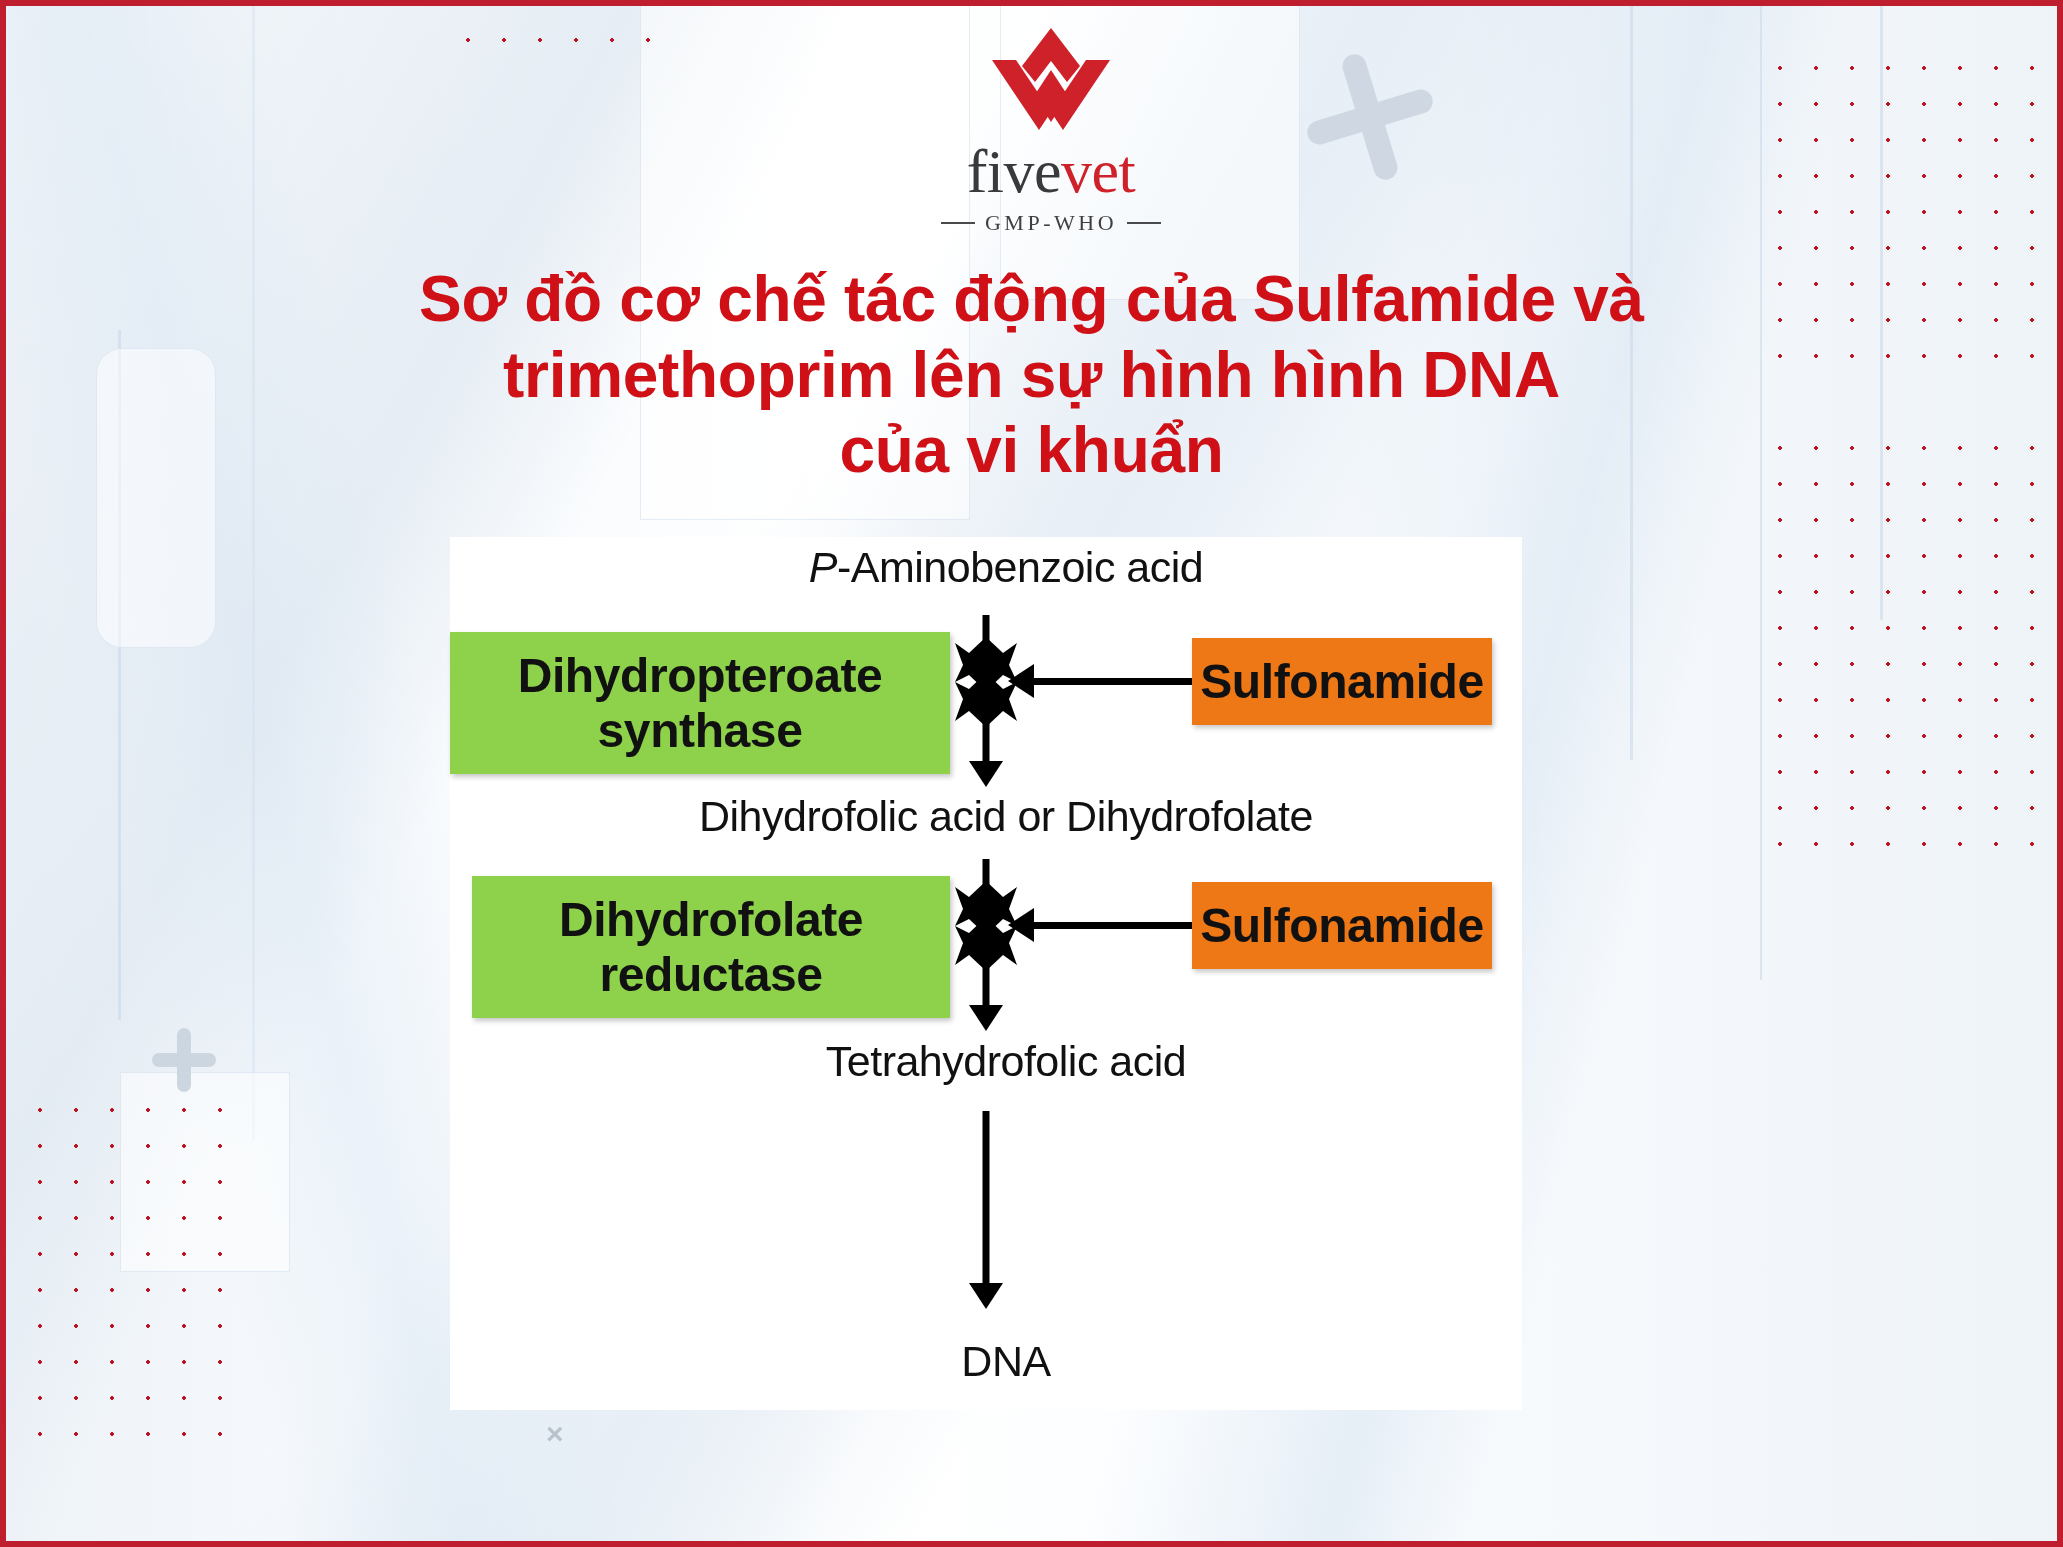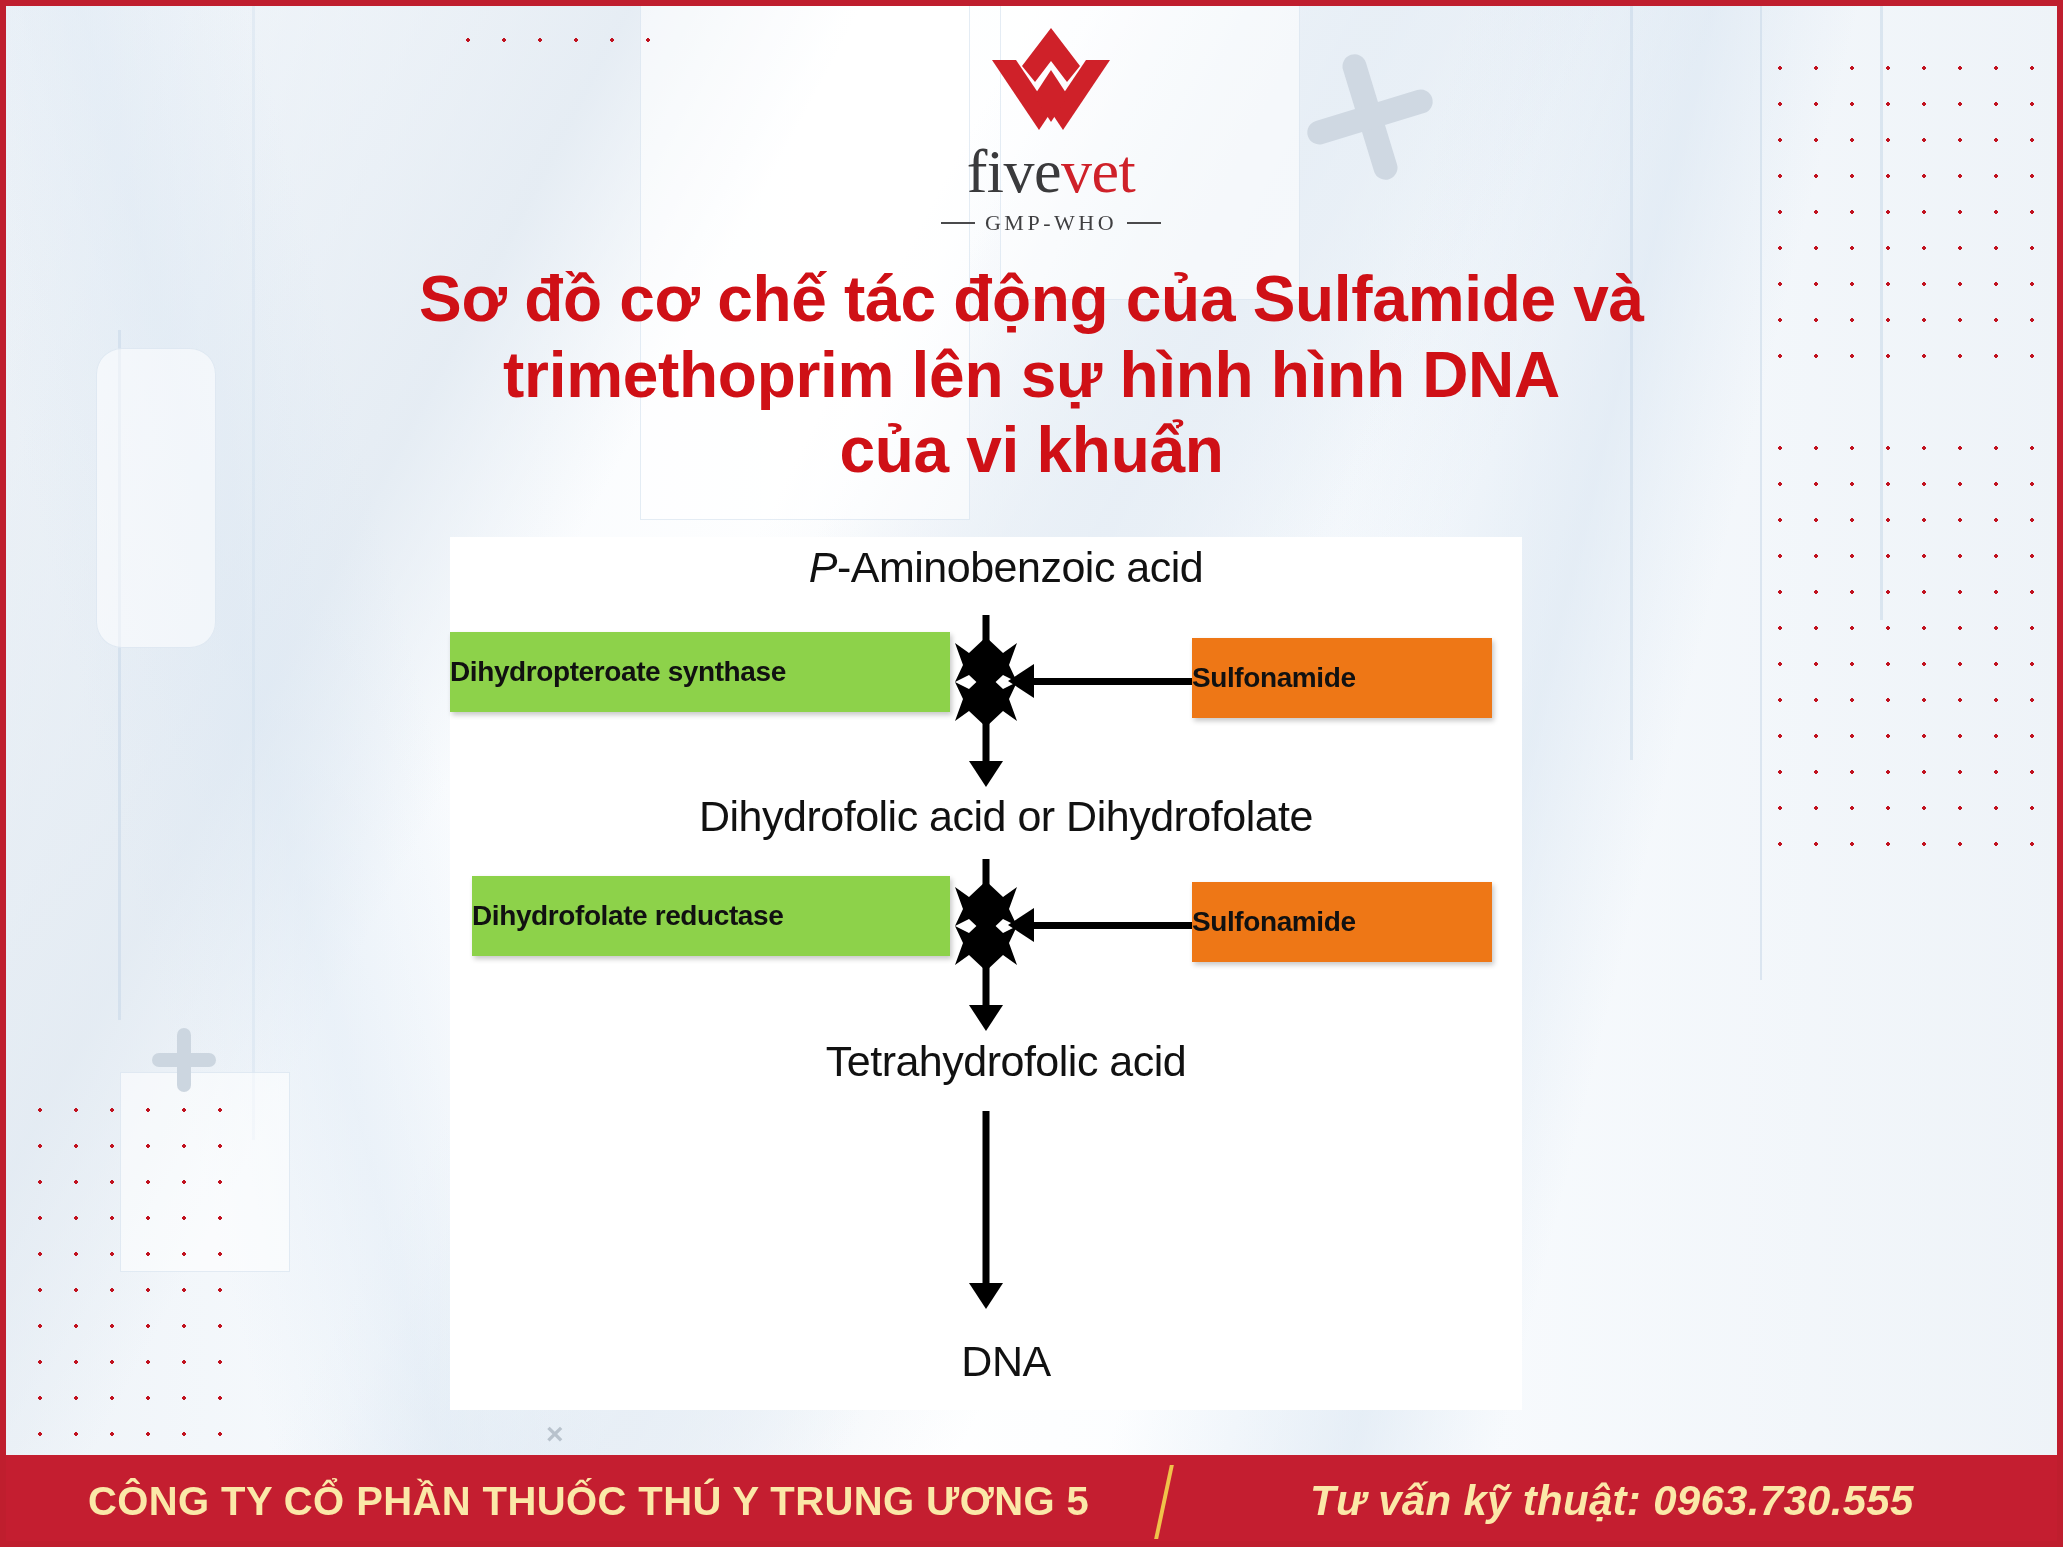--- a/index.html
+++ b/index.html
@@ -77,22 +77,22 @@
 
   
   .panel{position:absolute;left:450px;top:537px;width:1072px;height:873px;
     background:#ffffff;z-index:18;}
   .diagram{position:relative;width:100%;height:100%;}
 
   .node{position:absolute;left:0;right:0;text-align:center;
     color:#111;font-weight:normal;font-size:43px;letter-spacing:-.5px;padding-left:40px;}
   .node .ital{font-style:italic;}
 
-  .chem-box{position:absolute;padding:24px 0;text-align:left;
-    font-weight:bold;font-size:28px;color:#111;letter-spacing:-.4px;
+  .chem-box{position:absolute;padding:16px 0;text-align:center;
+    font-weight:bold;font-size:48px;color:#111;letter-spacing:-.4px;
     box-shadow:2px 3px 5px rgba(0,0,0,.22);}
   .green{background:#8dd24a;}
   .orange{background:#ee7716;}
 
   .vline{position:absolute;width:7px;background:#000;left:50%;
     transform:translateX(-50%);}
   .arrowhead-down{position:absolute;left:50%;transform:translateX(-50%);
     width:0;height:0;border-left:17px solid transparent;
     border-right:17px solid transparent;border-top:26px solid #000;}
   .hline{position:absolute;height:7px;background:#000;}
@@ -224,20 +224,15 @@
 
       <div class="vline" style="top:574px;height:176px;"></div>
       <div class="arrowhead-down" style="top:746px;"></div>
 
       <div class="node" style="top:800px;">DNA</div>
     </div>
   </div>
 
   <div class="panel-x">×</div>
 
-  <div class="banner">
-    <div class="banner-left">CÔNG TY CỔ PHẦN THUỐC THÚ Y TRUNG ƯƠNG 5</div>
-    <div class="banner-divider"></div>
-    <div class="banner-right">Tư vấn kỹ thuật: 0963.730.555</div>
-  </div>
 
   <div class="frame"></div>
 </div>
 
 </body></html>

